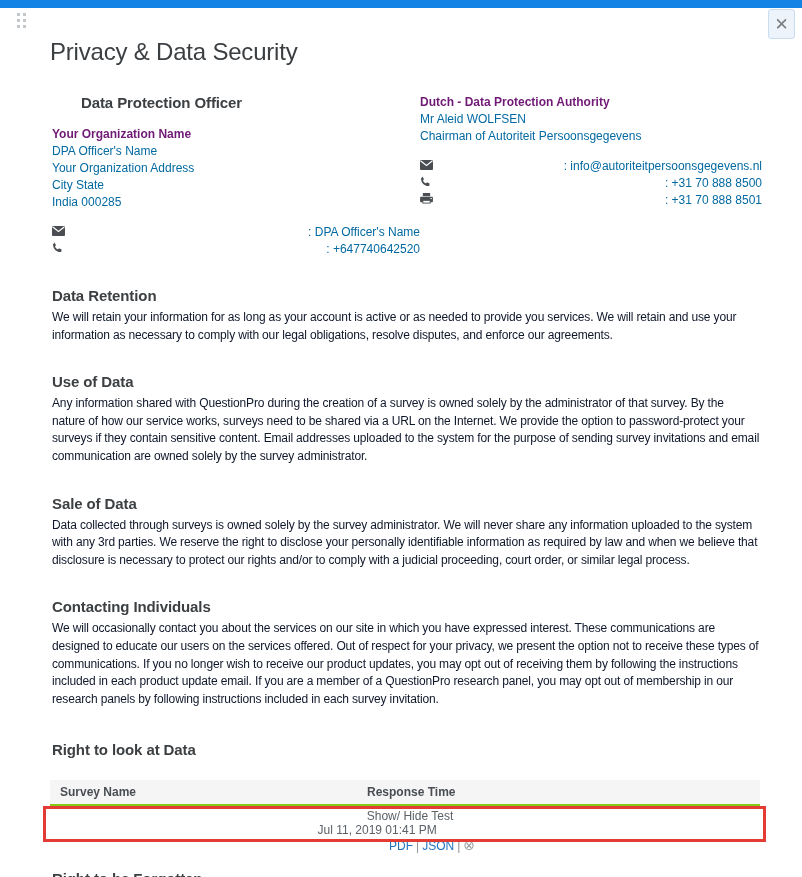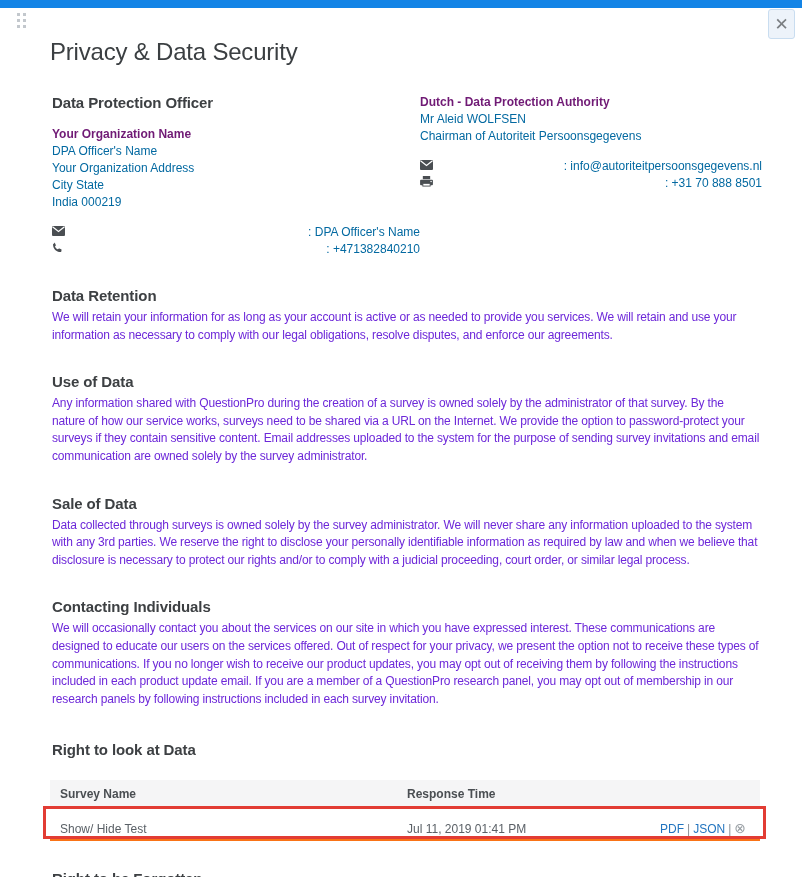--- a/index.html
+++ b/index.html
@@ -18,39 +18,39 @@
     background:#edf3fa; border:1px solid #c9ddf0; border-radius:3px; color:#7b7f83;
     font-size:17px; line-height:28px; text-align:center; cursor:pointer;
     font-family:"DejaVu Sans",sans-serif; }
 
   .title { margin:30px 0 16px 50px; font-size:24px; font-weight:400; color:#3b3f42; letter-spacing:-0.2px; }
 
   .columns { display:flex; margin:28px 40px 0 52px; }
   .col-left { width:368px; flex:none; }
   .col-right { flex:1; }
 
-  h2 { font-size:15px; font-weight:700; color:#3d4043; letter-spacing:-0.1px; }
+  h2 { font-size:15px; font-weight:700; color:#3d4043; letter-spacing:-0.1px;margin-left:29px; }
   .columns h2 { margin-bottom:15px; }
 
   .addr-line, .contact-line { font-size:12px; line-height:17px; color:#0369a1; }
   .org-name { font-size:12px; line-height:17px; font-weight:700; color:#701a75; }
   .contact-block { margin-top:13px; }
   .contact-line { display:flex; align-items:center;justify-content:space-between; }
   .contact-line svg { margin-right:4px; flex:none; }
   .ic { fill:#4a4e52; }
 
   .section { margin:0 42px 0 52px; }
   .section h2 { margin:29px 0 5px; }
-  .section p { font-size:12px; line-height:17.6px; color:#6d28d9; letter-spacing:-0.15px; }
+  .section p { font-size:12px; line-height:17.6px; color:#0f172a; letter-spacing:-0.15px; }
 
   .rtl-heading { margin:33px 0 0 52px; }
   .table { margin:22px 42px 0 50px; font-size:12px; }
-  .t-header { display:flex; background:#f5f5f6; border-bottom:1px solid #84cc16; height:29px; align-items:center; }
+  .t-header { display:flex; background:#f5f5f6; border-bottom:5px solid #84cc16; height:29px; align-items:center;gap:40px; }
   .t-header .c { font-weight:700; color:#4a4e52; }
-  .t-row { position:relative; display:flex; height:32px; align-items:flex-end; border-bottom:5px solid #f97316; background:#fff; }
+  .t-row { position:relative; display:flex; height:32px; align-items:center; border-bottom:2px solid #f97316; background:#fff;flex-direction:column; }
   .c { padding-left:10px; }
   .c-name { flex:1; }
   .c-time { width:195px; flex:none; }
   .c-actions { width:168px; flex:none; text-align:right; padding-right:14px; }
   .red-frame { position:absolute; left:-7px; right:-6px; top:-3px; bottom:-3px;
     border:3px solid #e23c34; pointer-events:none; }
   a.link { color:#2274bf; text-decoration:none; cursor:pointer; }
   .sep { color:#8b9096; margin:0 3px; }
   .circ-x { color:#9aa0a5; font-size:14px; font-family:"DejaVu Sans",sans-serif; cursor:pointer; }
 
@@ -77,55 +77,63 @@
 
   <h1 class="title">Privacy &amp; Data Security</h1>
 
   <div class="columns">
     <div class="col-left">
       <h2>Data Protection Officer</h2>
       <div class="org-name">Your Organization Name</div>
       <div class="addr-line">DPA Officer's Name</div>
       <div class="addr-line">Your Organization Address</div>
       <div class="addr-line">City State</div>
-      <div class="addr-line">India 000219</div>
+      <div class="addr-line">India 000285</div>
       <div class="contact-block">
         <div class="contact-line">
           <span>
             <svg width="13" height="10" viewBox="0 0 13 10">
                 <rect class="ic" x="0" y="0" width="13" height="10" rx="1"></rect>
                 <path d="M0.5 0.8 L6.5 5.4 L12.5 0.8" fill="none" stroke="#fff" stroke-width="1.2"></path>
               </svg>
           </span>
           <span>: DPA Officer's Name</span>
         </div>
         <div class="contact-line">
           <span>
             <svg width="11" height="11" viewBox="0 0 16 16">
                 <path class="ic" d="M3.2 1.1c.5-.1 1 .1 1.2.6l1.1 2.5c.2.4.1.9-.2 1.2l-1 1c.9 1.9 2.4 3.4 4.3 4.3l1-1c.3-.3.8-.4 1.2-.2l2.5 1.1c.5.2.7.7.6 1.2l-.4 1.9c-.1.5-.5.8-1 .8C6.3 14.5 1.5 9.7 1.5 3.5c0-.5.3-.9.8-1l.9-.4z"></path>
               </svg>
           </span>
-          <span>: +471382840210</span>
+          <span>: +647740642520</span>
         </div>
       </div>
     </div>
 
     <div class="col-right">
       <div class="org-name">Dutch - Data Protection Authority</div>
       <div class="addr-line">Mr Aleid WOLFSEN</div>
       <div class="addr-line">Chairman of Autoriteit Persoonsgegevens</div>
       <div class="contact-block">
         <div class="contact-line">
           <span>
             <svg width="13" height="10" viewBox="0 0 13 10">
                 <rect class="ic" x="0" y="0" width="13" height="10" rx="1"></rect>
                 <path d="M0.5 0.8 L6.5 5.4 L12.5 0.8" fill="none" stroke="#fff" stroke-width="1.2"></path>
               </svg>
           </span>
           <span>: info@autoriteitpersoonsgegevens.nl</span>
+        </div>
+        <div class="contact-line">
+          <span>
+            <svg width="11" height="11" viewBox="0 0 16 16">
+                <path class="ic" d="M3.2 1.1c.5-.1 1 .1 1.2.6l1.1 2.5c.2.4.1.9-.2 1.2l-1 1c.9 1.9 2.4 3.4 4.3 4.3l1-1c.3-.3.8-.4 1.2-.2l2.5 1.1c.5.2.7.7.6 1.2l-.4 1.9c-.1.5-.5.8-1 .8C6.3 14.5 1.5 9.7 1.5 3.5c0-.5.3-.9.8-1l.9-.4z"></path>
+              </svg>
+          </span>
+          <span>: +31 70 888 8500</span>
         </div>
         <div class="contact-line">
           <span>
             <svg width="13" height="11" viewBox="0 0 14 12">
                 <rect class="ic" x="0" y="4" width="14" height="6" rx="1"></rect>
                 <rect class="ic" x="3" y="0" width="8" height="3.5"></rect>
                 <rect x="3" y="8" width="8" height="3" fill="#fff" stroke="#4a4e52" stroke-width="1"></rect>
                 <circle cx="12" cy="6" r="0.8" fill="#fff"></circle>
               </svg>
           </span>

